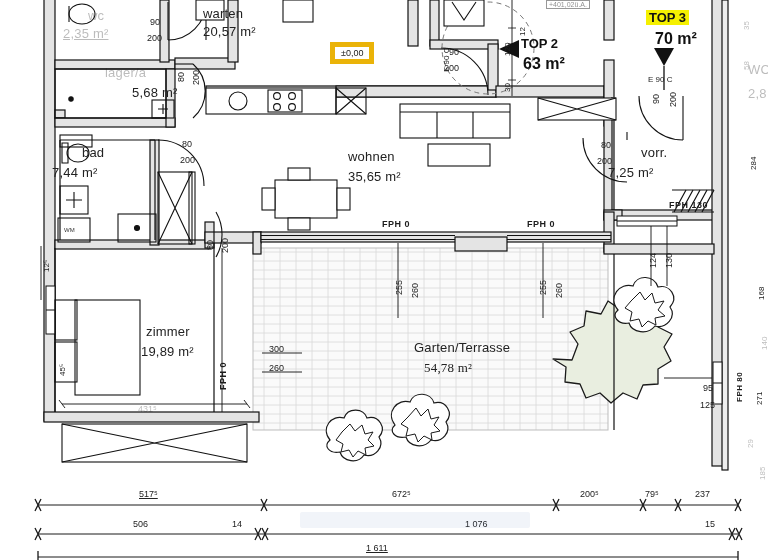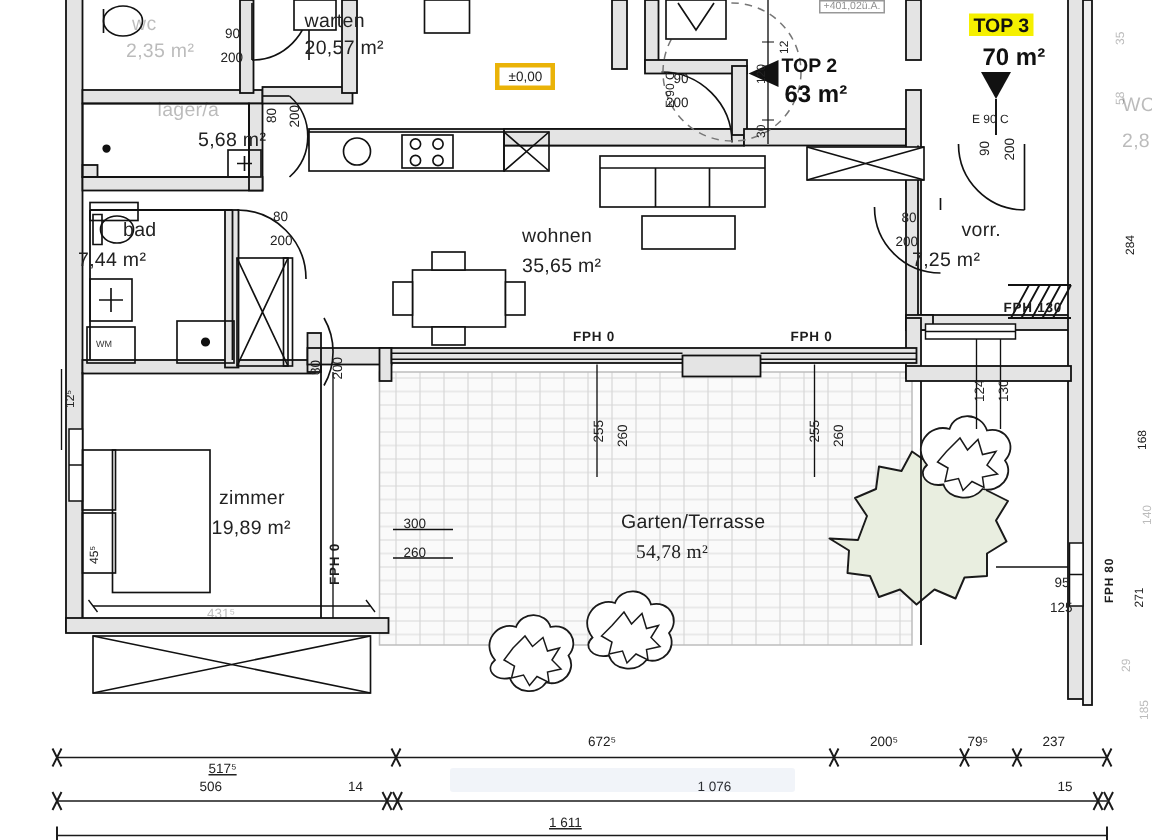--- a/index.html
+++ b/index.html
@@ -13,21 +13,21 @@
   .room-name{font-size:13px;color:#222;letter-spacing:.2px;}
   .room-area{font-size:13px;color:#222;letter-spacing:.2px;}
   .dim{font-size:9px;color:#222;}
   .dim-sm{font-size:8px;color:#222;}
   .vert{transform-origin:0 0;}
   .top-tag{font-size:13px;font-weight:bold;color:#111;}
   .top-area{font-size:16px;font-weight:bold;color:#111;}
   .hl{background:#f5f000;padding:0 3px;}
   .faded{opacity:.30;}
   .fph{font-size:9px;font-weight:bold;color:#1d1d1d;letter-spacing:.5px;}
-  .level{font-size:9px;color:#222;border:3px solid #eab308;padding:1px 6px;background:#fff;}
+  .level{font-size:9px;color:#222;border:5px solid #eab308;padding:1px 6px;background:#fff;}
   .elev{font-size:7px;color:#333;border:1px solid #444;padding:0 2px;background:#fff;opacity:.55;}
   .wm-lbl{font-size:6px;color:#333;}
   .watermark{position:absolute;left:300px;top:512px;width:230px;height:16px;
               background:rgba(120,150,200,.10);border-radius:2px;}
 </style>
 </head>
 <body>
 
 <div id="plan">
 
@@ -286,21 +286,21 @@
         <path d="M729,528 l6,12 M729,540 l6,-12"></path>
         <path d="M736,528 l6,12 M736,540 l6,-12"></path>
       </g>
 
       <line x1="38" y1="557" x2="738" y2="557"></line>
       <path d="M38,551 v12 M738,551 v12" stroke-width="1.3"></path>
     </g>
   </svg>
 
   <div class="lbl room-name faded" style="left:88px;top:8px;">wc</div>
-  <div class="lbl room-area faded" style="left:84px;top:26px;">2,35 m²</div>
+  <div class="lbl room-area faded" style="left:63px;top:26px;text-decoration:underline;">2,35 m²</div>
 
   <div class="lbl room-name" style="left:203px;top:6px;">warten</div>
   <div class="lbl room-area" style="left:203px;top:24px;">20,57 m²</div>
 
   <div class="lbl room-name faded" style="left:105px;top:65px;">lager/a</div>
   <div class="lbl room-area" style="left:100px;top:85px;margin-left:32px;">5,68 m²</div>
 
   <div class="lbl room-name" style="left:82px;top:145px;">bad</div>
   <div class="lbl room-area" style="left:52px;top:165px;">7,44 m²</div>
 
@@ -396,21 +396,21 @@
   <div class="lbl dim-sm vert" style="left:757px;top:300px;transform:rotate(-90deg);">168</div>
   <div class="lbl dim-sm vert faded" style="left:760px;top:350px;transform:rotate(-90deg);">140</div>
   <div class="lbl dim-sm vert" style="left:755px;top:405px;transform:rotate(-90deg);">271</div>
   <div class="lbl dim-sm vert faded" style="left:746px;top:448px;transform:rotate(-90deg);">29</div>
   <div class="lbl dim-sm vert faded" style="left:758px;top:480px;transform:rotate(-90deg);">185</div>
 
   <div class="lbl dim faded" style="left:138px;top:404px;">431⁵</div>
 
   <div class="lbl wm-lbl" style="left:64px;top:227px;">WM</div>
 
-  <div class="lbl dim" style="left:139px;top:507px;text-decoration:underline;">517⁵</div>
+  <div class="lbl dim" style="left:139px;top:489px;text-decoration:underline;">517⁵</div>
   <div class="lbl dim" style="left:392px;top:489px;">672⁵</div>
   <div class="lbl dim" style="left:580px;top:489px;">200⁵</div>
   <div class="lbl dim" style="left:645px;top:489px;">79⁵</div>
   <div class="lbl dim" style="left:695px;top:489px;">237</div>
 
   <div class="lbl dim" style="left:133px;top:519px;">506</div>
   <div class="lbl dim" style="left:232px;top:519px;text-align:right;">14</div>
   <div class="lbl dim" style="left:465px;top:519px;">1 076</div>
   <div class="lbl dim" style="left:705px;top:519px;">15</div>
 

